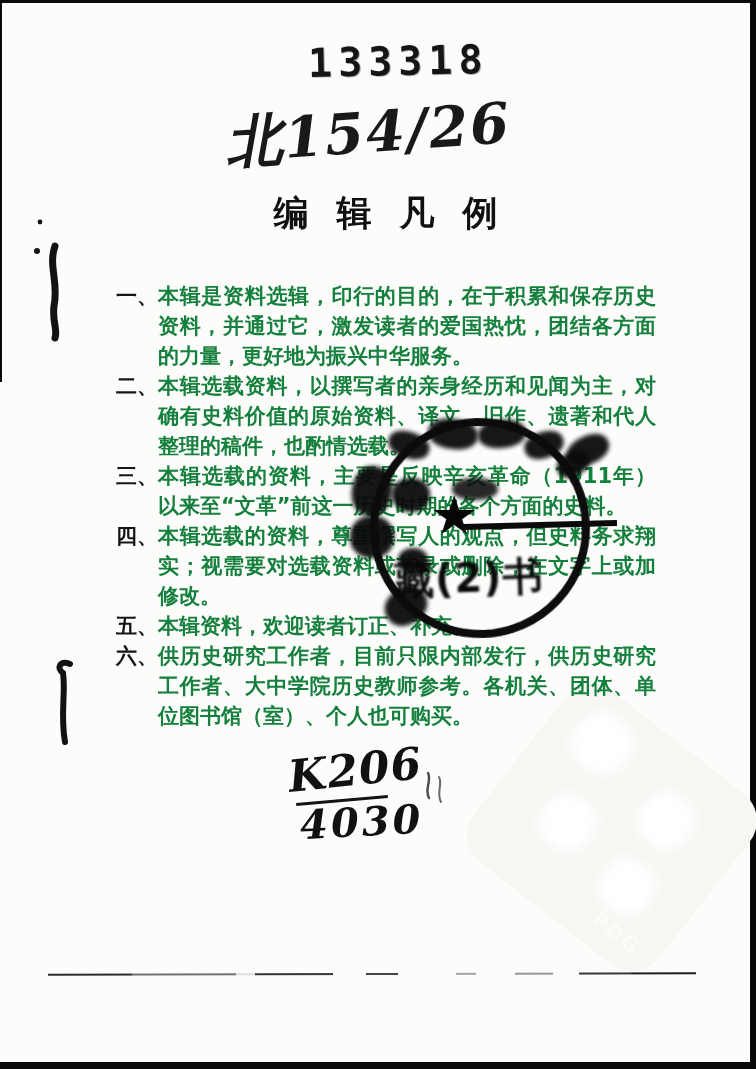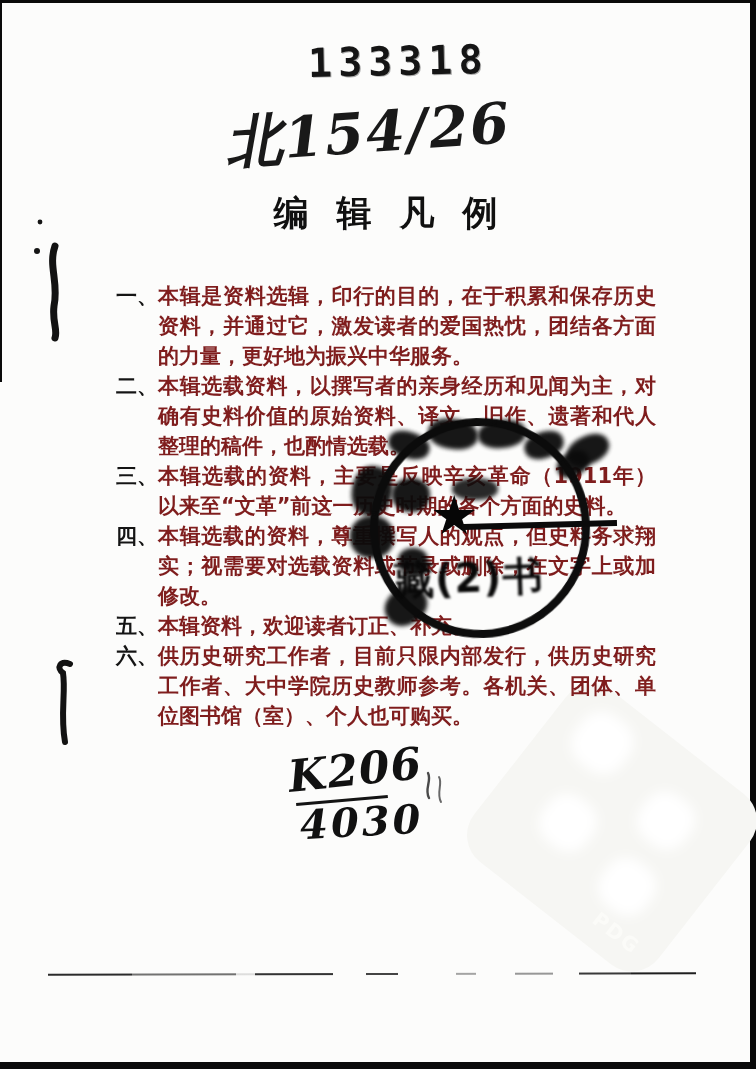--- a/index.html
+++ b/index.html
@@ -34,21 +34,21 @@
   }
   .body-text{
     position:absolute; left:116px; top:281px; width:540px; z-index:2;
   }
   .item{display:flex; align-items:flex-start;}
   .item .marker{
     flex:0 0 40px; font-weight:700; font-size:21px; line-height:30px; color:#141414;
   }
   .item .txt{
     flex:1; font-weight:700; font-size:21px; line-height:30px;
-    text-align:justify; color:#7f1d1d;
+    text-align:justify; color:#15803d;
   }
 
   
   .stamp{position:absolute; left:0; top:0; z-index:3; pointer-events:none;}
   .stamp-circle{
     position:absolute; left:370px; top:418px; width:204px; height:204px;
     border:8px solid #0d0d0d; border-radius:50%;
     filter:blur(0.6px); transform:rotate(-2deg);
   }
   .blob{position:absolute; background:#0b0b0b; border-radius:46%; filter:blur(2.2px); opacity:.95;}

